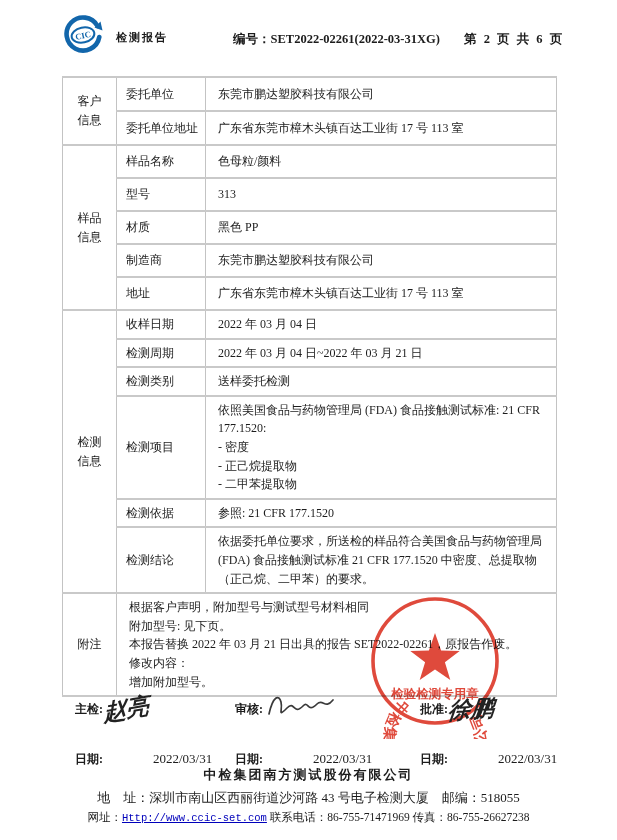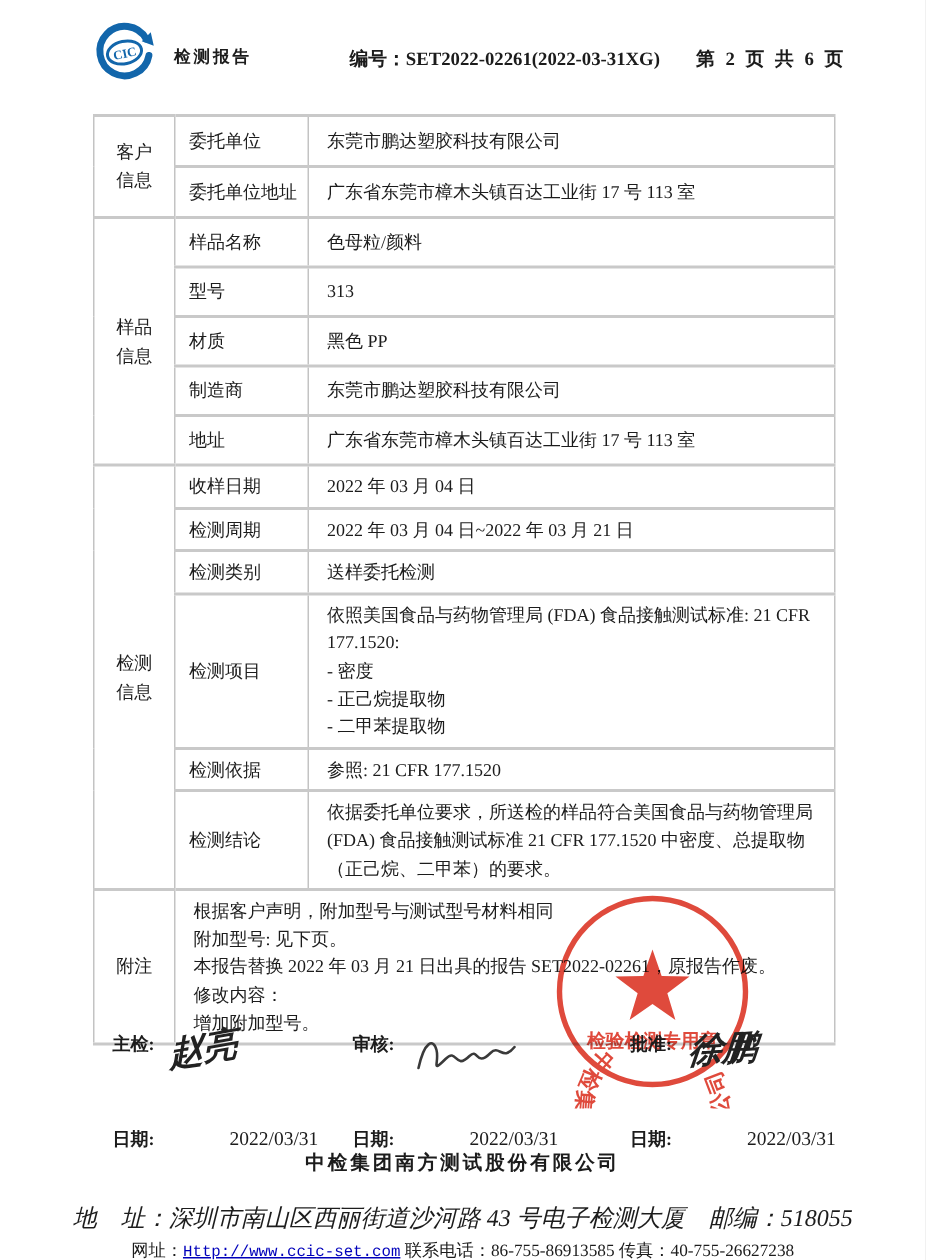--- a/index.html
+++ b/index.html
@@ -30,35 +30,35 @@
   tr.h86 { height:86px; } tr.h57 { height:57px; } tr.h88 { height:88px; }
 
   
   .stamp { position:absolute; left:364px; top:591px; width:142px; height:148px; mix-blend-mode:multiply; opacity:.92; }
 
   
   .sig-grid {
     position:absolute; left:62px; top:688px; width:494px;
     display:grid; grid-template-columns:160px 185px 149px; grid-auto-rows:auto;
   }
-  .sig-cell { display:flex; gap:10px; padding-left:13px; height:42px; }
+  .sig-cell { display:flex; align-items:center; padding-left:13px; height:42px; }
   .date-cell { display:flex; align-items:center; gap:50px; padding-left:13px; height:30px; margin-top:14px; }
   .sig-label, .date-label { font-size:12px; font-weight:bold; white-space:nowrap; }
   .date-value { font-size:13px; }
   .handwrite {
     font-size:23px; font-style:italic; font-weight:bold; color:#222;
     display:inline-block; transform:rotate(-10deg) skewX(-6deg); line-height:1;
   }
   .handwrite.approver { transform:rotate(-4deg) skewX(-10deg); position:relative; z-index:12; }
   .scribble { display:inline-block; }
 
   
   .footer { position:absolute; left:0; top:766px; width:617px; text-align:center; }
   .footer .company { font-size:13px; font-weight:bold; letter-spacing:2px; }
-  .footer .addr { font-size:16px; margin-top:18px;font-style:italic; }
+  .footer .addr { font-size:13px; margin-top:5px; }
   .footer .web { font-size:11.5px; margin-top:3px; }
   .weblink {
     font-family:"Liberation Mono","DejaVu Sans Mono",monospace;
     font-size:10.5px; color:#0000bb; text-decoration:underline; cursor:pointer;
   }
 </style>
 </head>
 <body>
 
 <div class="page">
@@ -199,17 +199,17 @@
       <span class="date-label">日期:</span>
       <span class="date-value">2022/03/31</span>
     </div>
   </div>
 
   <div class="footer">
     <div class="company">中检集团南方测试股份有限公司</div>
     <div class="addr">地　址：深圳市南山区西丽街道沙河路 43 号电子检测大厦　邮编：518055</div>
     <div class="web">
       <span>网址：</span><span class="weblink">Http://www.ccic-set.com</span>
-      <span>联系电话：86-755-86913585 传真：40-755-26627238</span>
+      <span>联系电话：86-755-71471969 传真：86-755-26627238</span>
     </div>
   </div>
 
 </div>
 
 </body></html>

